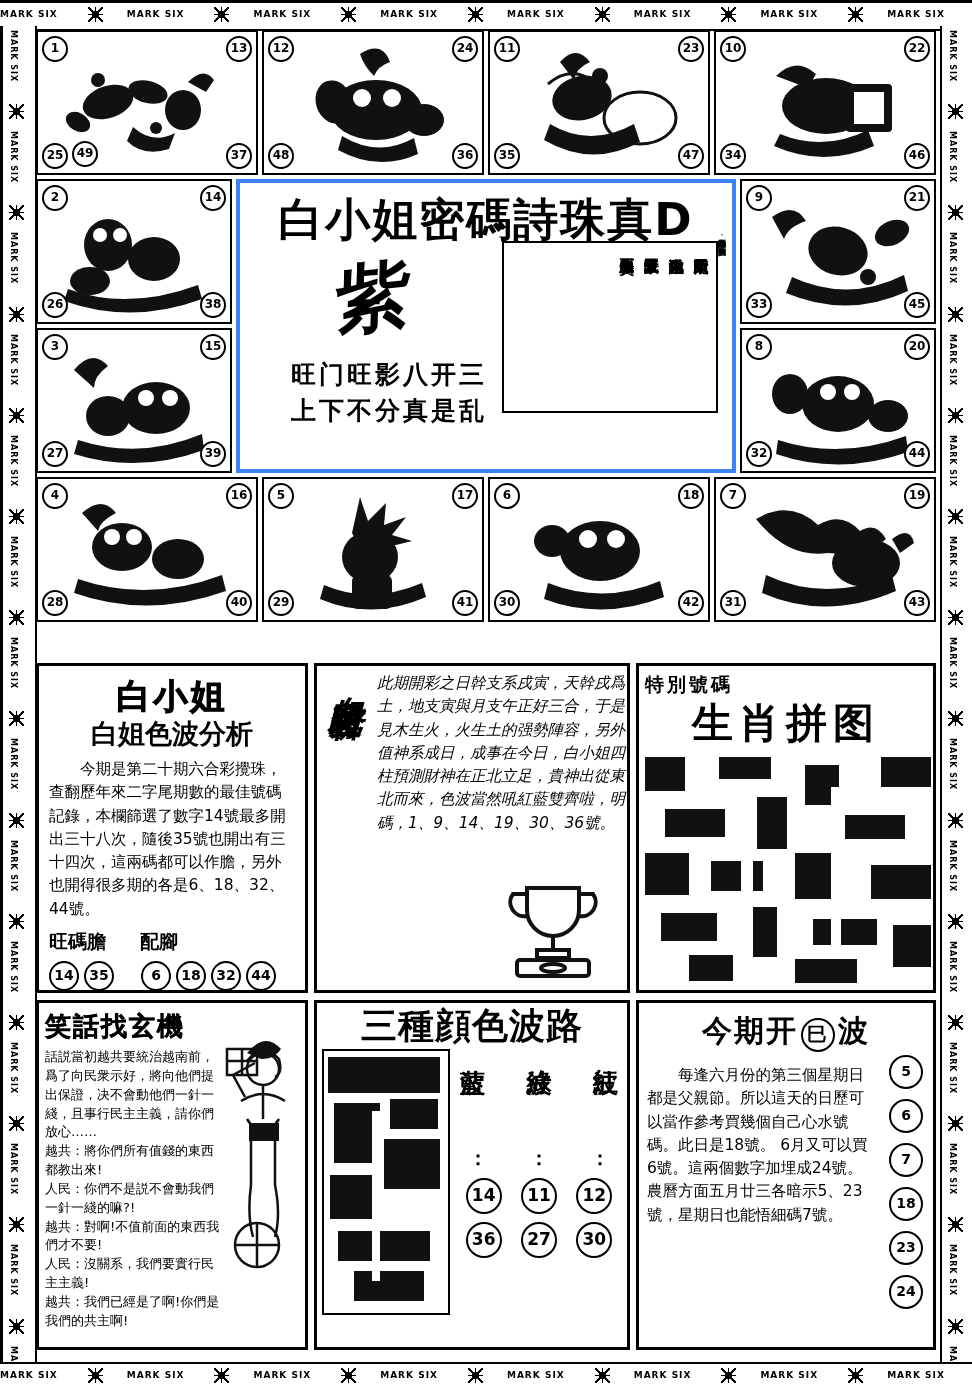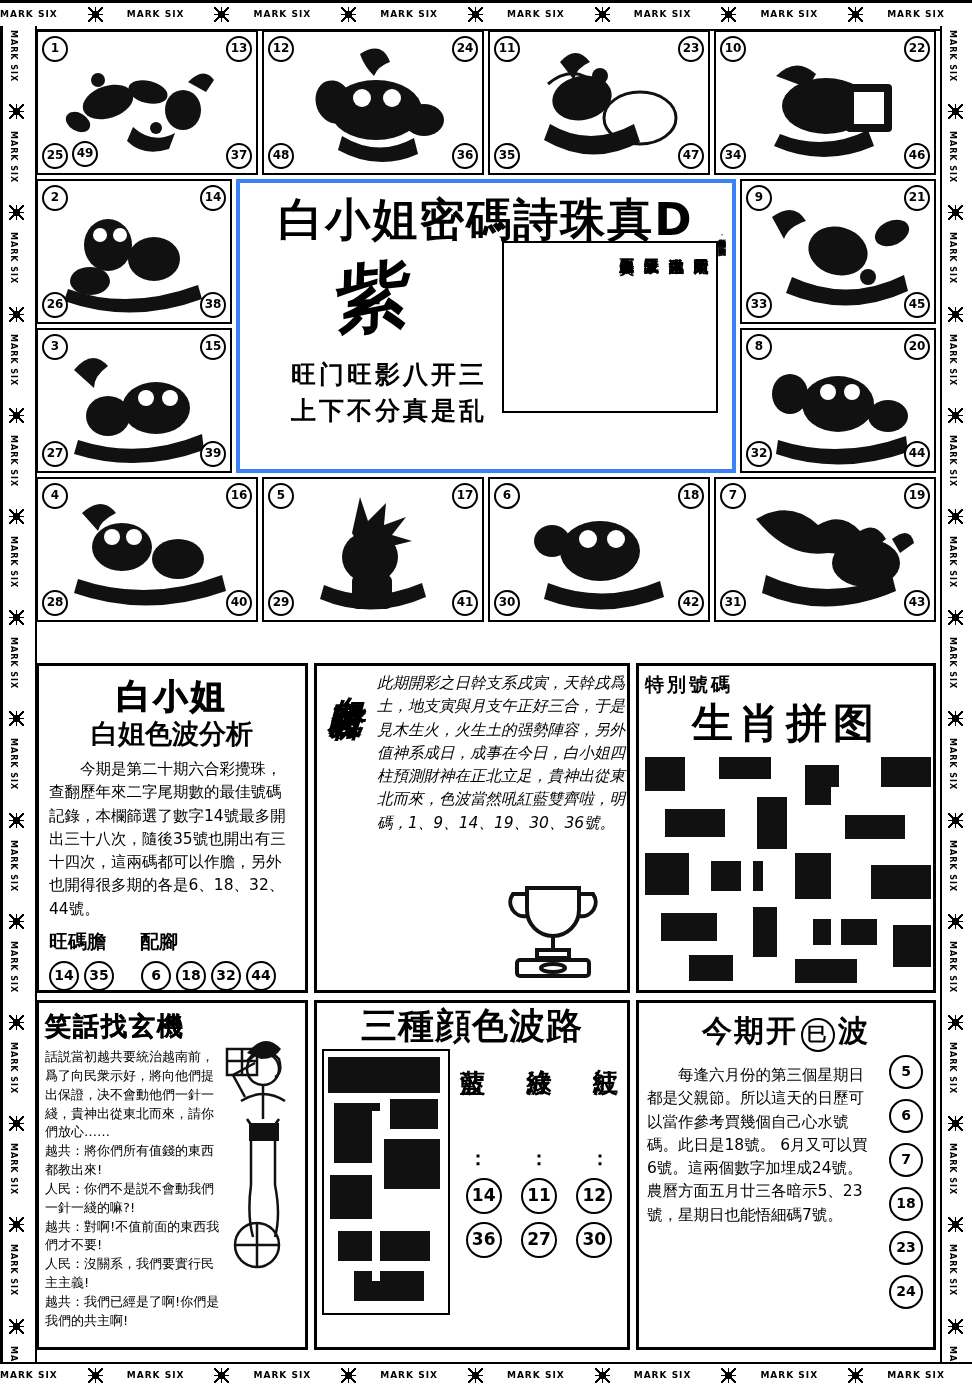--- a/index.html
+++ b/index.html
@@ -367,21 +367,21 @@
               <rect x="186" y="30" width="10" height="170" fill="#fff"></rect>
             </g>
           </svg>
         </div>
       </div>
     </div>
 
     <div class="panel" style="left:0;top:970px;width:272px;height:350px;">
       <div style="position:relative;width:100%;height:100%;padding:6px;box-sizing:border-box;">
         <div style="font-size:26px;font-weight:bold;letter-spacing:2px;-webkit-text-stroke:0.5px #000;">笑話找玄機</div>
-        <div class="ptext" style="font-size:13px;line-height:1.45;margin-top:4px;white-space:pre-line;width:178px;">話説當初越共要統治越南前，爲了向民衆示好，將向他們提出保證，决不會動他們一針一綫，貴神出從東北而來，請你們放心……
+        <div class="ptext" style="font-size:13px;line-height:1.45;margin-top:4px;white-space:pre-line;width:178px;">話説當初越共要統治越南前，爲了向民衆示好，將向他們提出保證，决不會動他們一針一綫，且事行民主主義，請你們放心……
 越共：將你們所有值錢的東西都教出來!
 人民：你們不是説不會動我們一針一綫的嘛?!
 越共：對啊!不值前面的東西我們才不要!
 人民：沒關系，我們要實行民主主義!
 越共：我們已經是了啊!你們是我們的共主啊!</div>
         <svg width="96" height="250" style="position:absolute;right:2px;top:28px;">
           <g fill="none" stroke="#111" stroke-width="2.5">
             <circle cx="56" cy="38" r="16"></circle>
             <path d="M40 30 q16 -20 32 -2 q4 14 -4 18"></path>
             <path d="M56 54 v34"></path>

